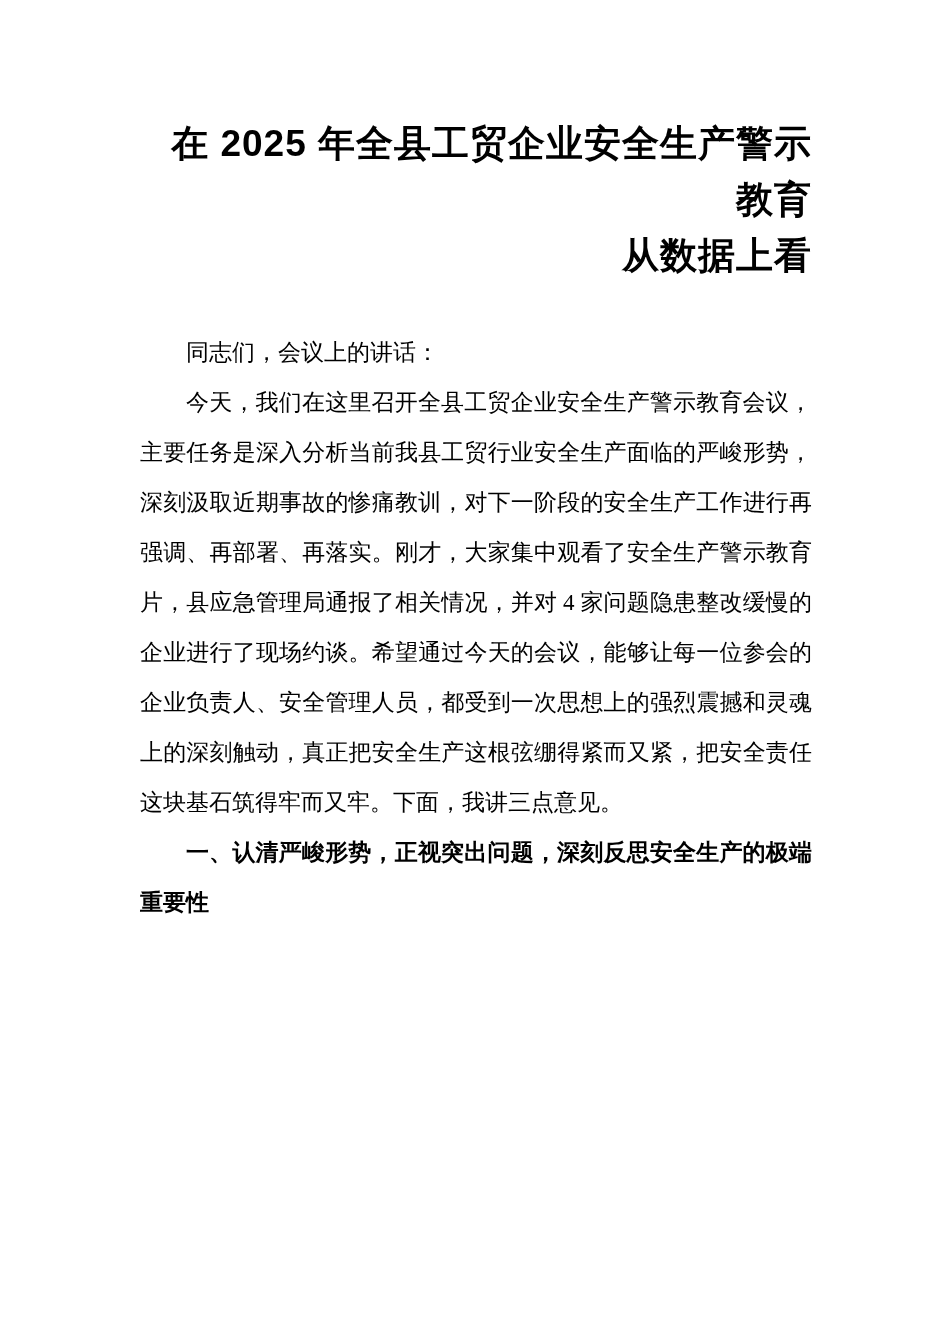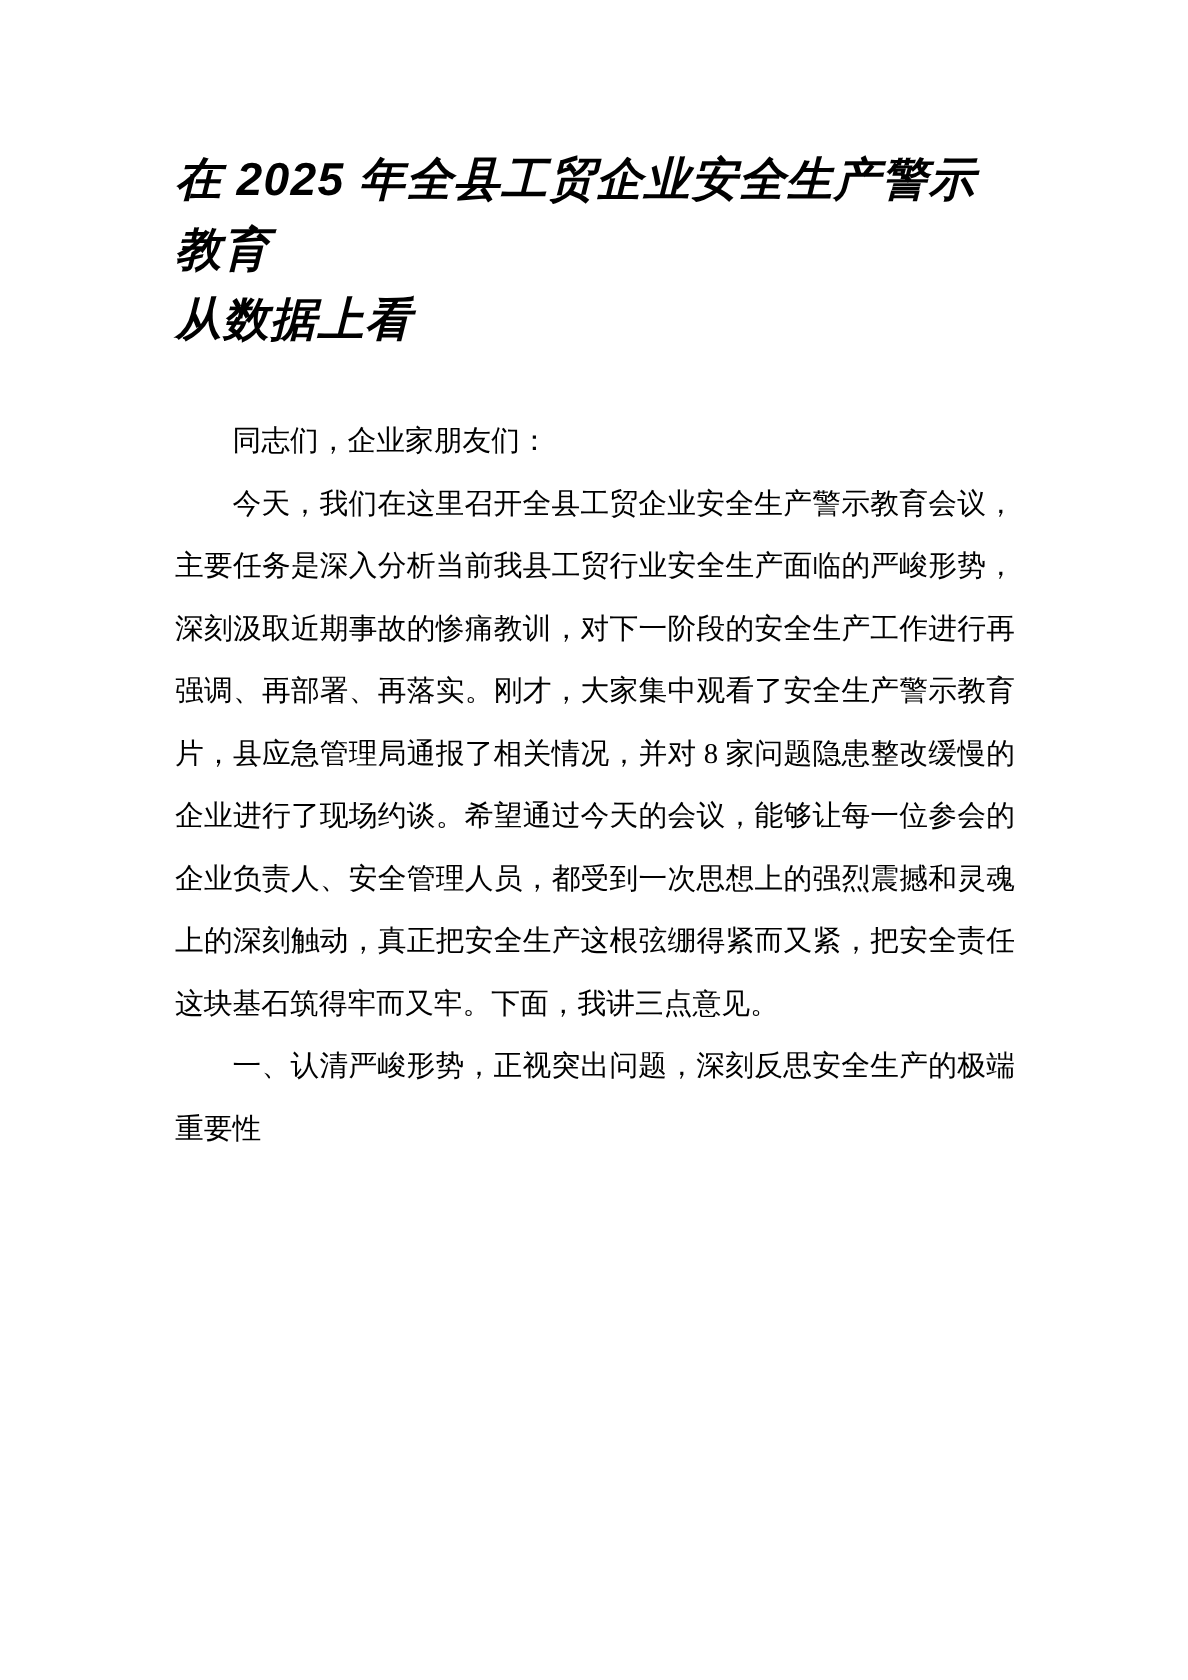--- a/index.html
+++ b/index.html
@@ -17,50 +17,49 @@
     box-sizing: border-box;
     padding: 116px 138px 0 140px;
     color: #000000;
   }
   .doc-title {
     margin: 0 0 44px 0;
     font-family: "Liberation Sans", "DejaVu Sans", sans-serif;
     font-weight: 700;
     font-size: 37px;
     line-height: 56px;
-    text-align: left;
+    text-align: right;
     color: #000000;
     letter-spacing: 1px;
-    font-style: italic;
   }
   .doc-title .title-line {
     display: block;
   }
   .doc-body {
     font-family: "Liberation Serif", "DejaVu Serif", serif;
     font-size: 23px;
     line-height: 50px;
     color: #000000;
   }
   .doc-body p.para {
     margin: 0;
     text-indent: 2em;
     text-align: justify;
     text-justify: inter-ideograph;
   }
   .doc-body p.para.heading {
-    font-weight: 400; 
+    font-weight: 700; 
   }
 </style>
 </head>
 <body>
 
 <div class="page">
   <h1 class="doc-title">
     <span class="title-line">在 2025 年全县工贸企业安全生产警示教育</span>
     <span class="title-line">从数据上看</span>
   </h1>
   <div class="doc-body" id="paragraphs">
-      <p class="para">同志们，企业家朋友们：</p>
-      <p class="para">今天，我们在这里召开全县工贸企业安全生产警示教育会议，主要任务是深入分析当前我县工贸行业安全生产面临的严峻形势，深刻汲取近期事故的惨痛教训，对下一阶段的安全生产工作进行再强调、再部署、再落实。刚才，大家集中观看了安全生产警示教育片，县应急管理局通报了相关情况，并对 8 家问题隐患整改缓慢的企业进行了现场约谈。希望通过今天的会议，能够让每一位参会的企业负责人、安全管理人员，都受到一次思想上的强烈震撼和灵魂上的深刻触动，真正把安全生产这根弦绷得紧而又紧，把安全责任这块基石筑得牢而又牢。下面，我讲三点意见。</p>
+      <p class="para">同志们，会议上的讲话：</p>
+      <p class="para">今天，我们在这里召开全县工贸企业安全生产警示教育会议，主要任务是深入分析当前我县工贸行业安全生产面临的严峻形势，深刻汲取近期事故的惨痛教训，对下一阶段的安全生产工作进行再强调、再部署、再落实。刚才，大家集中观看了安全生产警示教育片，县应急管理局通报了相关情况，并对 4 家问题隐患整改缓慢的企业进行了现场约谈。希望通过今天的会议，能够让每一位参会的企业负责人、安全管理人员，都受到一次思想上的强烈震撼和灵魂上的深刻触动，真正把安全生产这根弦绷得紧而又紧，把安全责任这块基石筑得牢而又牢。下面，我讲三点意见。</p>
       <p class="para heading">一、认清严峻形势，正视突出问题，深刻反思安全生产的极端重要性</p>
     </div>
 </div>
 
 </body></html>

